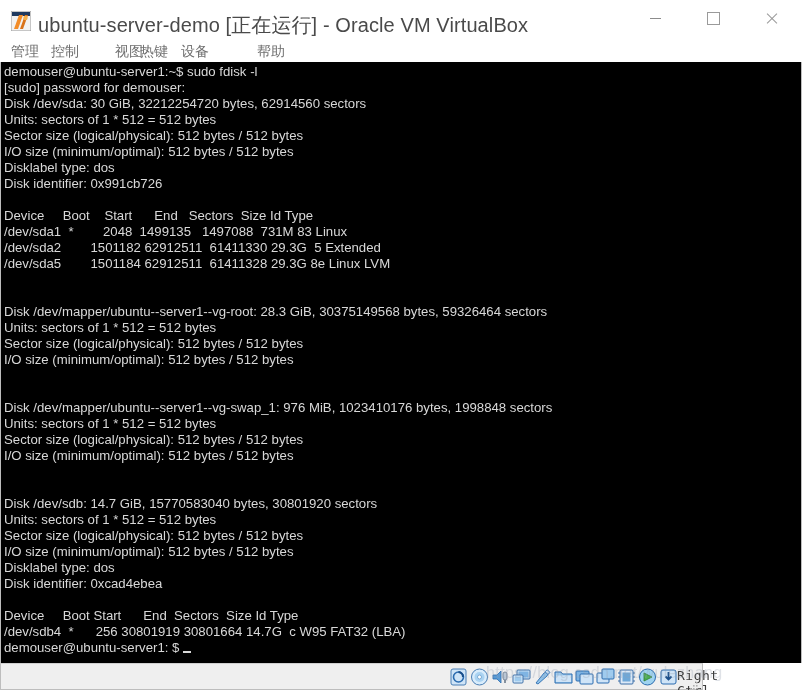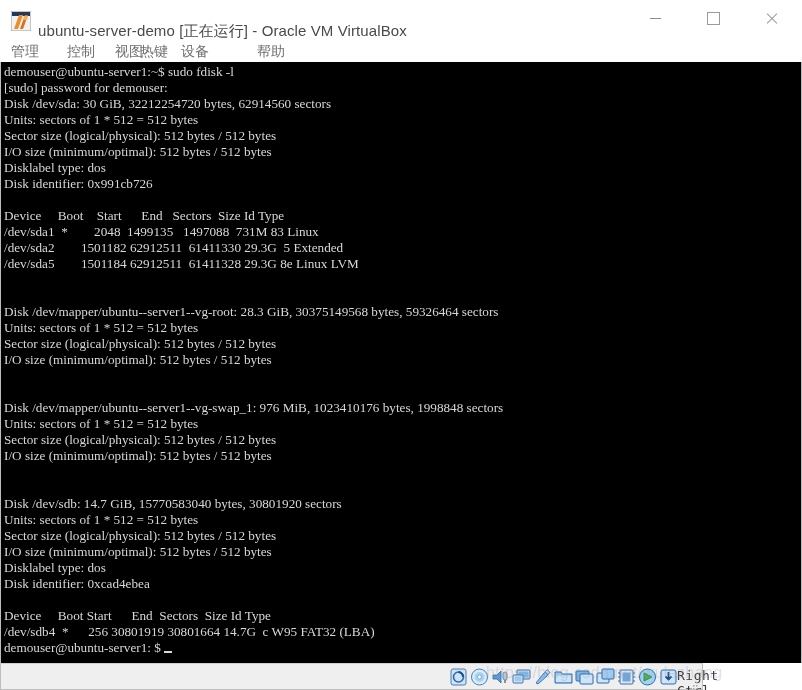--- a/index.html
+++ b/index.html
@@ -33,25 +33,24 @@
     background: #ffffff;
   }
   .title-icon {
     position: absolute;
     left: 11px; top: 11px;
     width: 20px; height: 20px;
   }
   .title-text {
     position: absolute;
     left: 38px; top: 12px;
-    font-size: 15px;
+    font-size: 20px;
     color: #4a4a4a;
     white-space: nowrap;
     letter-spacing: 0.1px;
-    margin-top: 10px;
   }
   .winctl {
     position: absolute;
     top: 0;
     width: 46px;
     height: 36px;
     display: flex;
     align-items: center;
     justify-content: center;
   }
@@ -99,21 +98,21 @@
     background: #000000;
     border-left: 1px solid #bdbdbd;
     border-right: 1px solid #bdbdbd;
     box-sizing: border-box;
     overflow: hidden;
   }
   .term {
     position: absolute;
     left: 3px; top: 2px;
     width: 796px;
-    font-family: Liberation Serif, serif;
+    font-family: Liberation Sans, sans-serif;
     font-size: 13.2px;
     line-height: 16px;
     color: #d8d8d8;
     white-space: pre;
     letter-spacing: 0px;
   }
   .term .blank { height: 16px; }
   .term .line { height: 16px; }
   .cursor {
     display: inline-block;
@@ -199,21 +198,21 @@
     <div class="winctl max">
       <span class="glyph-max"></span>
     </div>
     <div class="winctl close">
       <span class="glyph-close"></span>
     </div>
   </div>
 
   <div class="menubar">
     <div class="menu-item" style="left:8px">管理</div>
-    <div class="menu-item" style="left:64px">控制</div>
+    <div class="menu-item" style="left:48px">控制</div>
     <div class="menu-item" style="left:112px">视图</div>
     <div class="menu-item" style="left:137px">热键</div>
     <div class="menu-item" style="left:178px">设备</div>
     <div class="menu-item" style="left:254px">帮助</div>
   </div>
 
   <div class="term-frame">
     <div class="term" id="term-body"><div class="line">demouser@ubuntu-server1:~$ sudo fdisk -l</div><div class="line">[sudo] password for demouser:</div><div class="line">Disk /dev/sda: 30 GiB, 32212254720 bytes, 62914560 sectors</div><div class="line">Units: sectors of 1 * 512 = 512 bytes</div><div class="line">Sector size (logical/physical): 512 bytes / 512 bytes</div><div class="line">I/O size (minimum/optimal): 512 bytes / 512 bytes</div><div class="line">Disklabel type: dos</div><div class="line">Disk identifier: 0x991cb726</div><div class="blank">&nbsp;</div><div class="line">Device     Boot    Start      End   Sectors  Size Id Type</div><div class="line">/dev/sda1  *        2048  1499135   1497088  731M 83 Linux</div><div class="line">/dev/sda2        1501182 62912511  61411330 29.3G  5 Extended</div><div class="line">/dev/sda5        1501184 62912511  61411328 29.3G 8e Linux LVM</div><div class="blank">&nbsp;</div><div class="blank">&nbsp;</div><div class="line">Disk /dev/mapper/ubuntu--server1--vg-root: 28.3 GiB, 30375149568 bytes, 59326464 sectors</div><div class="line">Units: sectors of 1 * 512 = 512 bytes</div><div class="line">Sector size (logical/physical): 512 bytes / 512 bytes</div><div class="line">I/O size (minimum/optimal): 512 bytes / 512 bytes</div><div class="blank">&nbsp;</div><div class="blank">&nbsp;</div><div class="line">Disk /dev/mapper/ubuntu--server1--vg-swap_1: 976 MiB, 1023410176 bytes, 1998848 sectors</div><div class="line">Units: sectors of 1 * 512 = 512 bytes</div><div class="line">Sector size (logical/physical): 512 bytes / 512 bytes</div><div class="line">I/O size (minimum/optimal): 512 bytes / 512 bytes</div><div class="blank">&nbsp;</div><div class="blank">&nbsp;</div><div class="line">Disk /dev/sdb: 14.7 GiB, 15770583040 bytes, 30801920 sectors</div><div class="line">Units: sectors of 1 * 512 = 512 bytes</div><div class="line">Sector size (logical/physical): 512 bytes / 512 bytes</div><div class="line">I/O size (minimum/optimal): 512 bytes / 512 bytes</div><div class="line">Disklabel type: dos</div><div class="line">Disk identifier: 0xcad4ebea</div><div class="blank">&nbsp;</div><div class="line">Device     Boot Start      End  Sectors  Size Id Type</div><div class="line">/dev/sdb4  *      256 30801919 30801664 14.7G  c W95 FAT32 (LBA)</div><div class="line">demouser@ubuntu-server1: $ <span class="cursor"></span></div></div>
 
   </div>

